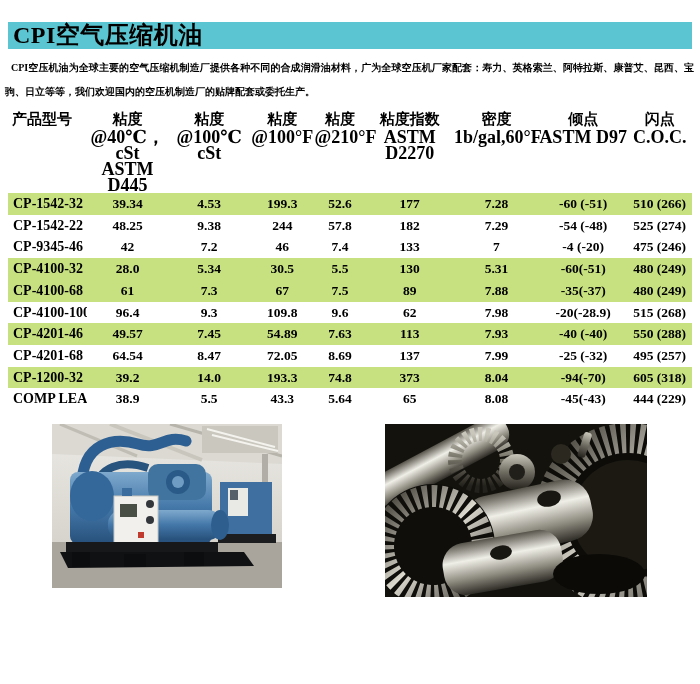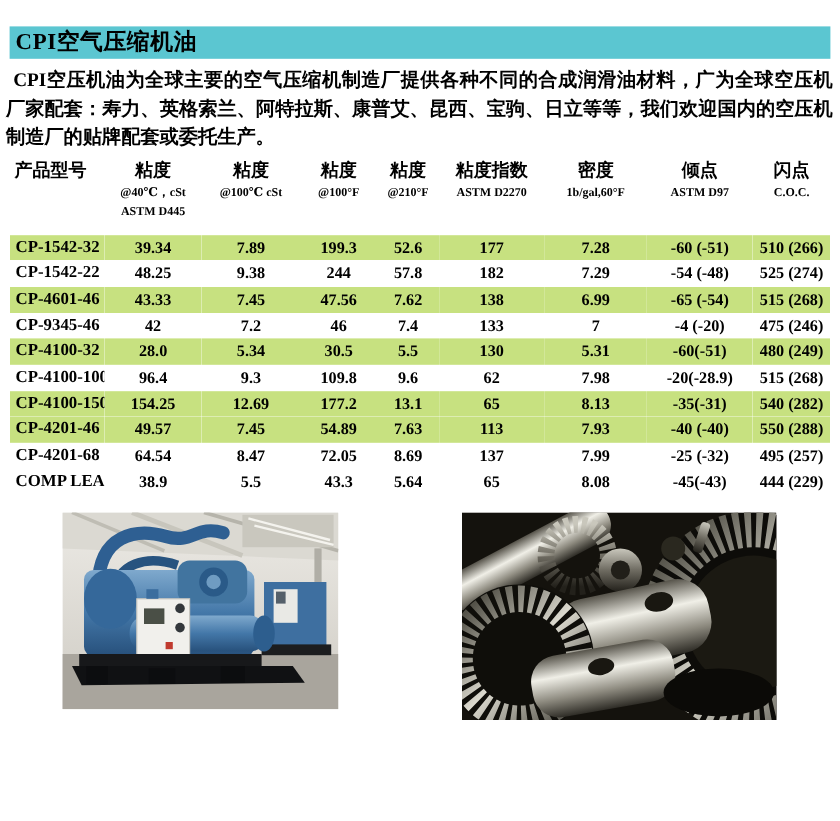--- a/index.html
+++ b/index.html
@@ -5,36 +5,36 @@
   html,body{margin:0;padding:0;}
   body{
     width:700px;height:684px;background:#ffffff;overflow:hidden;
     font-family:"Liberation Serif","DejaVu Serif",serif;color:#000;
   }
   .title-bar{
     margin:22px 8px 0 8px;height:27px;background:var(--bar,#5bc6d1);
     display:flex;align-items:center;padding-left:5px;box-sizing:border-box;
   }
   .title-bar .title-text{
-    font-size:19px;font-weight:bold;letter-spacing:.5px;line-height:27px;
+    font-size:24px;font-weight:bold;letter-spacing:.5px;line-height:27px;
   }
   .intro{
-    margin:7px 6px 0 5px;font-size:16px;font-weight:bold;
+    margin:7px 6px 0 5px;font-size:10px;font-weight:bold;
     line-height:23.5px;text-align:justify;text-indent:6px;
   }
   table.spec-table{
     width:684px;margin:4px 8px 0 8px;border-collapse:collapse;table-layout:fixed;
   }
   .spec-table th,.spec-table td{padding:0;font-weight:bold;}
   .spec-table thead th{
     vertical-align:top;text-align:center;height:62px;padding-top:3px;
   }
   .spec-table thead th.col0{text-align:left;padding-left:4px;}
   .h-main{font-size:15px;line-height:19px;}
-  .h-sub{font-size:10px;line-height:16px;}
+  .h-sub{font-size:18px;line-height:16px;}
   .spec-table tbody td{
     font-size:13.5px;text-align:center;height:21.7px;line-height:21.7px;
     white-space:nowrap;overflow:hidden;
   }
   .spec-table tbody td.col0{text-align:left;padding-left:5px;font-size:14px;}
   .spec-table tbody tr.hl td{background:var(--hl,#c7e180);}
   th.col0{width:11%;} th.col1{width:12%;} th.col2{width:12%;}
   th.col3{width:9.5%;} th.col4{width:7.5%;} th.col5{width:13%;}
   th.col6{width:12.5%;} th.col7{width:13%;} th.col8{width:9.5%;}
   .photos{
@@ -90,50 +90,39 @@
         <th class="col8">
           <div class="h-main">闪点</div>
           <div class="h-sub">C.O.C.</div>
         </th>
       </tr>
     </thead>
   <tbody>
       <tr class="hl">
         <td class="col0">CP-1542-32</td>
         <td class="col1">39.34</td>
-        <td class="col2">7.89</td>
+        <td class="col2">4.53</td>
         <td class="col3">199.3</td>
         <td class="col4">52.6</td>
         <td class="col5">177</td>
         <td class="col6">7.28</td>
         <td class="col7">-60 (-51)</td>
         <td class="col8">510 (266)</td>
       </tr>
       <tr>
         <td class="col0">CP-1542-22</td>
         <td class="col1">48.25</td>
         <td class="col2">9.38</td>
         <td class="col3">244</td>
         <td class="col4">57.8</td>
         <td class="col5">182</td>
         <td class="col6">7.29</td>
         <td class="col7">-54 (-48)</td>
         <td class="col8">525 (274)</td>
       </tr>
-      <tr class="hl">
-        <td class="col0">CP-4601-46</td>
-        <td class="col1">43.33</td>
-        <td class="col2">7.45</td>
-        <td class="col3">47.56</td>
-        <td class="col4">7.62</td>
-        <td class="col5">138</td>
-        <td class="col6">6.99</td>
-        <td class="col7">-65 (-54)</td>
-        <td class="col8">515 (268)</td>
-      </tr>
       <tr>
         <td class="col0">CP-9345-46</td>
         <td class="col1">42</td>
         <td class="col2">7.2</td>
         <td class="col3">46</td>
         <td class="col4">7.4</td>
         <td class="col5">133</td>
         <td class="col6">7</td>
         <td class="col7">-4 (-20)</td>
         <td class="col8">475 (246)</td>
@@ -142,63 +131,74 @@
         <td class="col0">CP-4100-32</td>
         <td class="col1">28.0</td>
         <td class="col2">5.34</td>
         <td class="col3">30.5</td>
         <td class="col4">5.5</td>
         <td class="col5">130</td>
         <td class="col6">5.31</td>
         <td class="col7">-60(-51)</td>
         <td class="col8">480 (249)</td>
       </tr>
+      <tr class="hl">
+        <td class="col0">CP-4100-68</td>
+        <td class="col1">61</td>
+        <td class="col2">7.3</td>
+        <td class="col3">67</td>
+        <td class="col4">7.5</td>
+        <td class="col5">89</td>
+        <td class="col6">7.88</td>
+        <td class="col7">-35(-37)</td>
+        <td class="col8">480 (249)</td>
+      </tr>
       <tr>
         <td class="col0">CP-4100-100</td>
         <td class="col1">96.4</td>
         <td class="col2">9.3</td>
         <td class="col3">109.8</td>
         <td class="col4">9.6</td>
         <td class="col5">62</td>
         <td class="col6">7.98</td>
         <td class="col7">-20(-28.9)</td>
         <td class="col8">515 (268)</td>
       </tr>
       <tr class="hl">
-        <td class="col0">CP-4100-150</td>
-        <td class="col1">154.25</td>
-        <td class="col2">12.69</td>
-        <td class="col3">177.2</td>
-        <td class="col4">13.1</td>
-        <td class="col5">65</td>
-        <td class="col6">8.13</td>
-        <td class="col7">-35(-31)</td>
-        <td class="col8">540 (282)</td>
-      </tr>
-      <tr class="hl">
         <td class="col0">CP-4201-46</td>
         <td class="col1">49.57</td>
         <td class="col2">7.45</td>
         <td class="col3">54.89</td>
         <td class="col4">7.63</td>
         <td class="col5">113</td>
         <td class="col6">7.93</td>
         <td class="col7">-40 (-40)</td>
         <td class="col8">550 (288)</td>
       </tr>
       <tr>
         <td class="col0">CP-4201-68</td>
         <td class="col1">64.54</td>
         <td class="col2">8.47</td>
         <td class="col3">72.05</td>
         <td class="col4">8.69</td>
         <td class="col5">137</td>
         <td class="col6">7.99</td>
         <td class="col7">-25 (-32)</td>
         <td class="col8">495 (257)</td>
+      </tr>
+      <tr class="hl">
+        <td class="col0">CP-1200-32</td>
+        <td class="col1">39.2</td>
+        <td class="col2">14.0</td>
+        <td class="col3">193.3</td>
+        <td class="col4">74.8</td>
+        <td class="col5">373</td>
+        <td class="col6">8.04</td>
+        <td class="col7">-94(-70)</td>
+        <td class="col8">605 (318)</td>
       </tr>
       <tr>
         <td class="col0">COMP LEANII</td>
         <td class="col1">38.9</td>
         <td class="col2">5.5</td>
         <td class="col3">43.3</td>
         <td class="col4">5.64</td>
         <td class="col5">65</td>
         <td class="col6">8.08</td>
         <td class="col7">-45(-43)</td>

